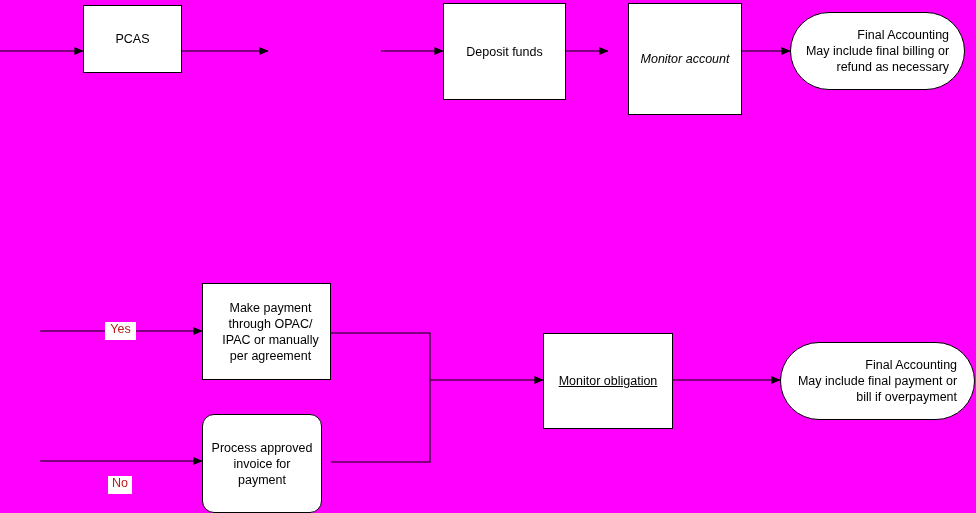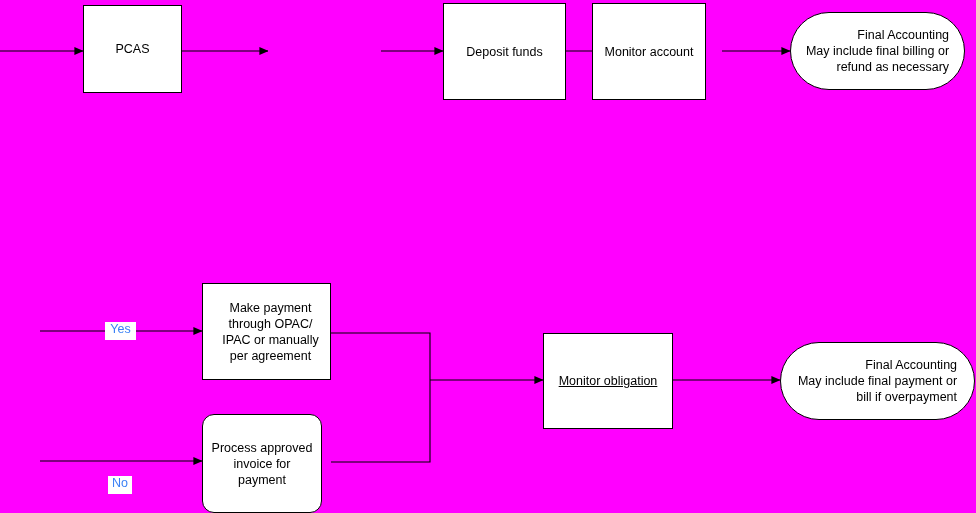--- a/index.html
+++ b/index.html
@@ -42,21 +42,21 @@
     text-align: right;
   }
   .node .txt {
     display: block;
     padding: 0 7px;
     white-space: pre-line;
   }
   .edge-label {
     position: absolute;
     background: #ffffff;
-    color: #3b82f6;
+    color: #b91c1c;
     font-size: 12.5px;
     line-height: 1.1;
     padding: 1px 2px;
     z-index: 3;
     text-align: center;
     box-sizing: border-box;
   }
 </style>
 </head>
 <body>
@@ -78,30 +78,30 @@
 
     <line x1="40" y1="331" x2="202" y2="331" stroke="#000000" stroke-width="1.1" marker-end="url(#ah)"></line>
     <line x1="40" y1="461" x2="202" y2="461" stroke="#000000" stroke-width="1.1" marker-end="url(#ah)"></line>
 
     <polyline points="331,333 430,333 430,380" fill="none" stroke="#000000" stroke-width="1.1"></polyline>
     <polyline points="331,462 430,462 430,380" fill="none" stroke="#000000" stroke-width="1.1"></polyline>
     <line x1="430" y1="380" x2="543" y2="380" stroke="#000000" stroke-width="1.1" marker-end="url(#ah)"></line>
     <line x1="673" y1="380" x2="780" y2="380" stroke="#000000" stroke-width="1.1" marker-end="url(#ah)"></line>
   </svg>
 
-  <div class="node" style="left:83px; top:5px; width:99px; height:88px;">
+  <div class="node" style="left:83px; top:5px; width:99px; height:68px;">
     <span class="txt">PCAS</span>
   </div>
 
 
   <div class="node" style="left:443px; top:3px; width:123px; height:97px;">
     <span class="txt">Deposit funds</span>
   </div>
 
-  <div class="node" style="left:592px; top:3px; width:114px; height:97px;">
+  <div class="node" style="left:628px; top:3px; width:114px; height:112px;font-style:italic;">
     <span class="txt">Monitor account</span>
   </div>
 
   <div class="node rounded" style="left:790px; top:12px; width:175px; height:78px;">
     <span class="txt">Final Accounting
 May include final billing or
 refund as necessary</span>
   </div>
 
   <div class="node" style="left:202px; top:283px; width:129px; height:97px;padding-left:8px;">

